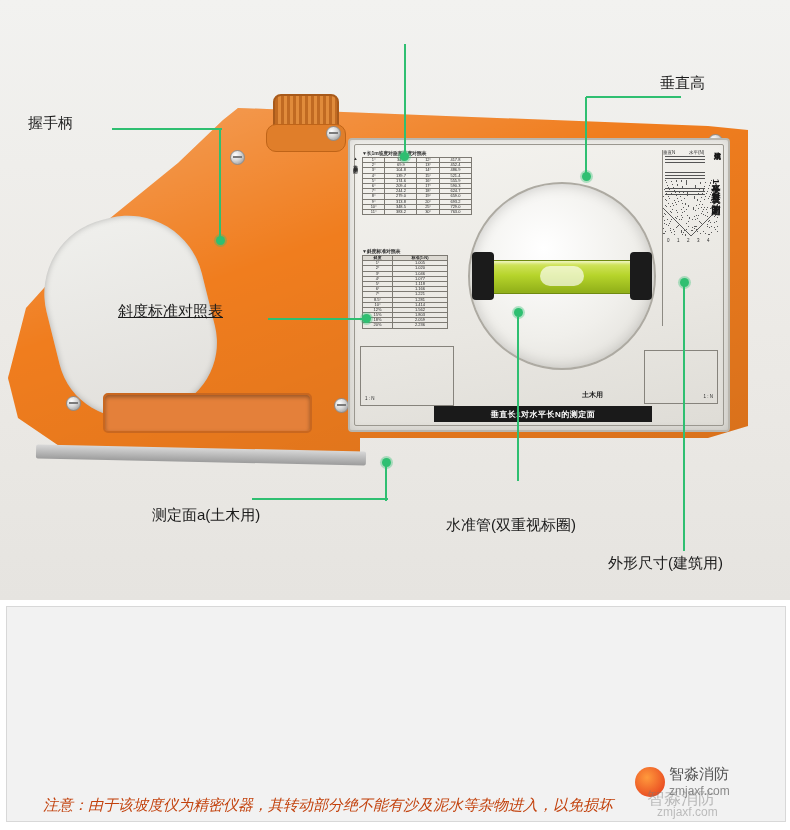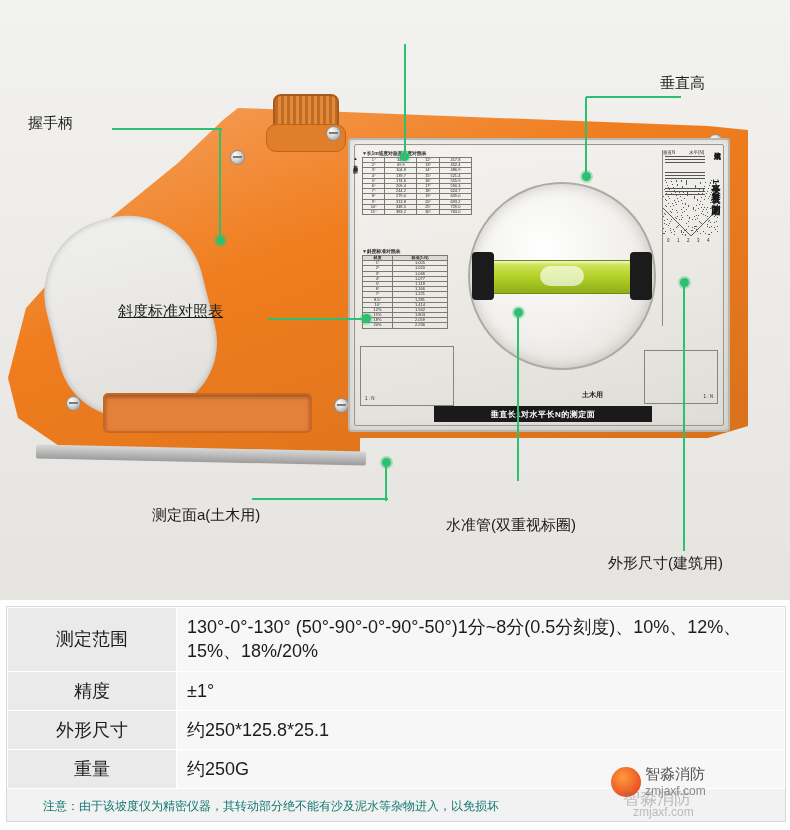--- a/index.html
+++ b/index.html
@@ -194,25 +194,25 @@
   table.spec td{
     border:1px solid #ffffff;
     padding:7px 10px;vertical-align:middle;
   }
   td.k{
     width:148px;text-align:center;background:#eaeaea;font-size:18px;
   }
   td.v{background:#f7f7f7;font-size:18px;line-height:1.35;}
   .note{
     position:absolute;left:0;bottom:6px;width:778px;
-    color:#0f766e;font-size:12px;padding-left:36px;box-sizing:border-box;
+    color:#c2410c;font-size:15px;padding-left:36px;box-sizing:border-box;font-style:italic;
   }
   
   .wm{
-    position:absolute;right:24px;bottom:6px;width:150px;height:50px;
+    position:absolute;right:0;bottom:6px;width:150px;height:50px;
   }
   .wm-logo{
     position:absolute;left:0;top:2px;width:30px;height:30px;border-radius:50%;
     background:radial-gradient(circle at 40% 35%,#ff9a3c,#e2341a);
   }
   .wm-t1{position:absolute;left:34px;top:0;font-size:15px;color:#555;}
   .wm-t2{position:absolute;left:34px;top:19px;font-size:12px;color:#8a8a8a;}
   .wm-ghost{
     position:absolute;left:12px;top:22px;font-size:17px;color:rgba(120,120,120,.45);
   }
@@ -443,40 +443,20 @@
   <div class="line" style="left:252px;top:498px;width:136px;"></div>
   <div class="line" style="left:386px;top:462px;width:38px;transform:rotate(90deg);"></div>
   <div class="dot" style="left:382px;top:458px;"></div>
 
   <div class="anno" style="left:608px;top:554px;">外形尺寸(建筑用)</div>
   <div class="line" style="left:684px;top:282px;width:268px;transform:rotate(90deg);"></div>
   <div class="dot" style="left:680px;top:278px;"></div>
 </div>
 
 <div id="spec">
-  <table class="spec" id="spectbl">
-      <tbody>
-        <tr>
-          <td class="k">测定范围</td>
-          <td class="v">130°-0°-130° (50°-90°-0°-90°-50°)1分~8分(0.5分刻度)、10%、12%、15%、18%/20%</td>
-        </tr>
-        <tr>
-          <td class="k">精度</td>
-          <td class="v">±1°</td>
-        </tr>
-        <tr>
-          <td class="k">外形尺寸</td>
-          <td class="v">约250*125.8*25.1</td>
-        </tr>
-        <tr>
-          <td class="k">重量</td>
-          <td class="v">约250G</td>
-        </tr>
-      </tbody>
-    </table>
   <div class="note">注意：由于该坡度仪为精密仪器，其转动部分绝不能有沙及泥水等杂物进入，以免损坏</div>
   <div class="wm">
     <div class="wm-logo"></div>
     <div class="wm-t1">智淼消防</div>
     <div class="wm-t2">zmjaxf.com</div>
     <div class="wm-ghost">智淼消防</div>
     <div class="wm-ghost2">zmjaxf.com</div>
   </div>
 </div>
 

